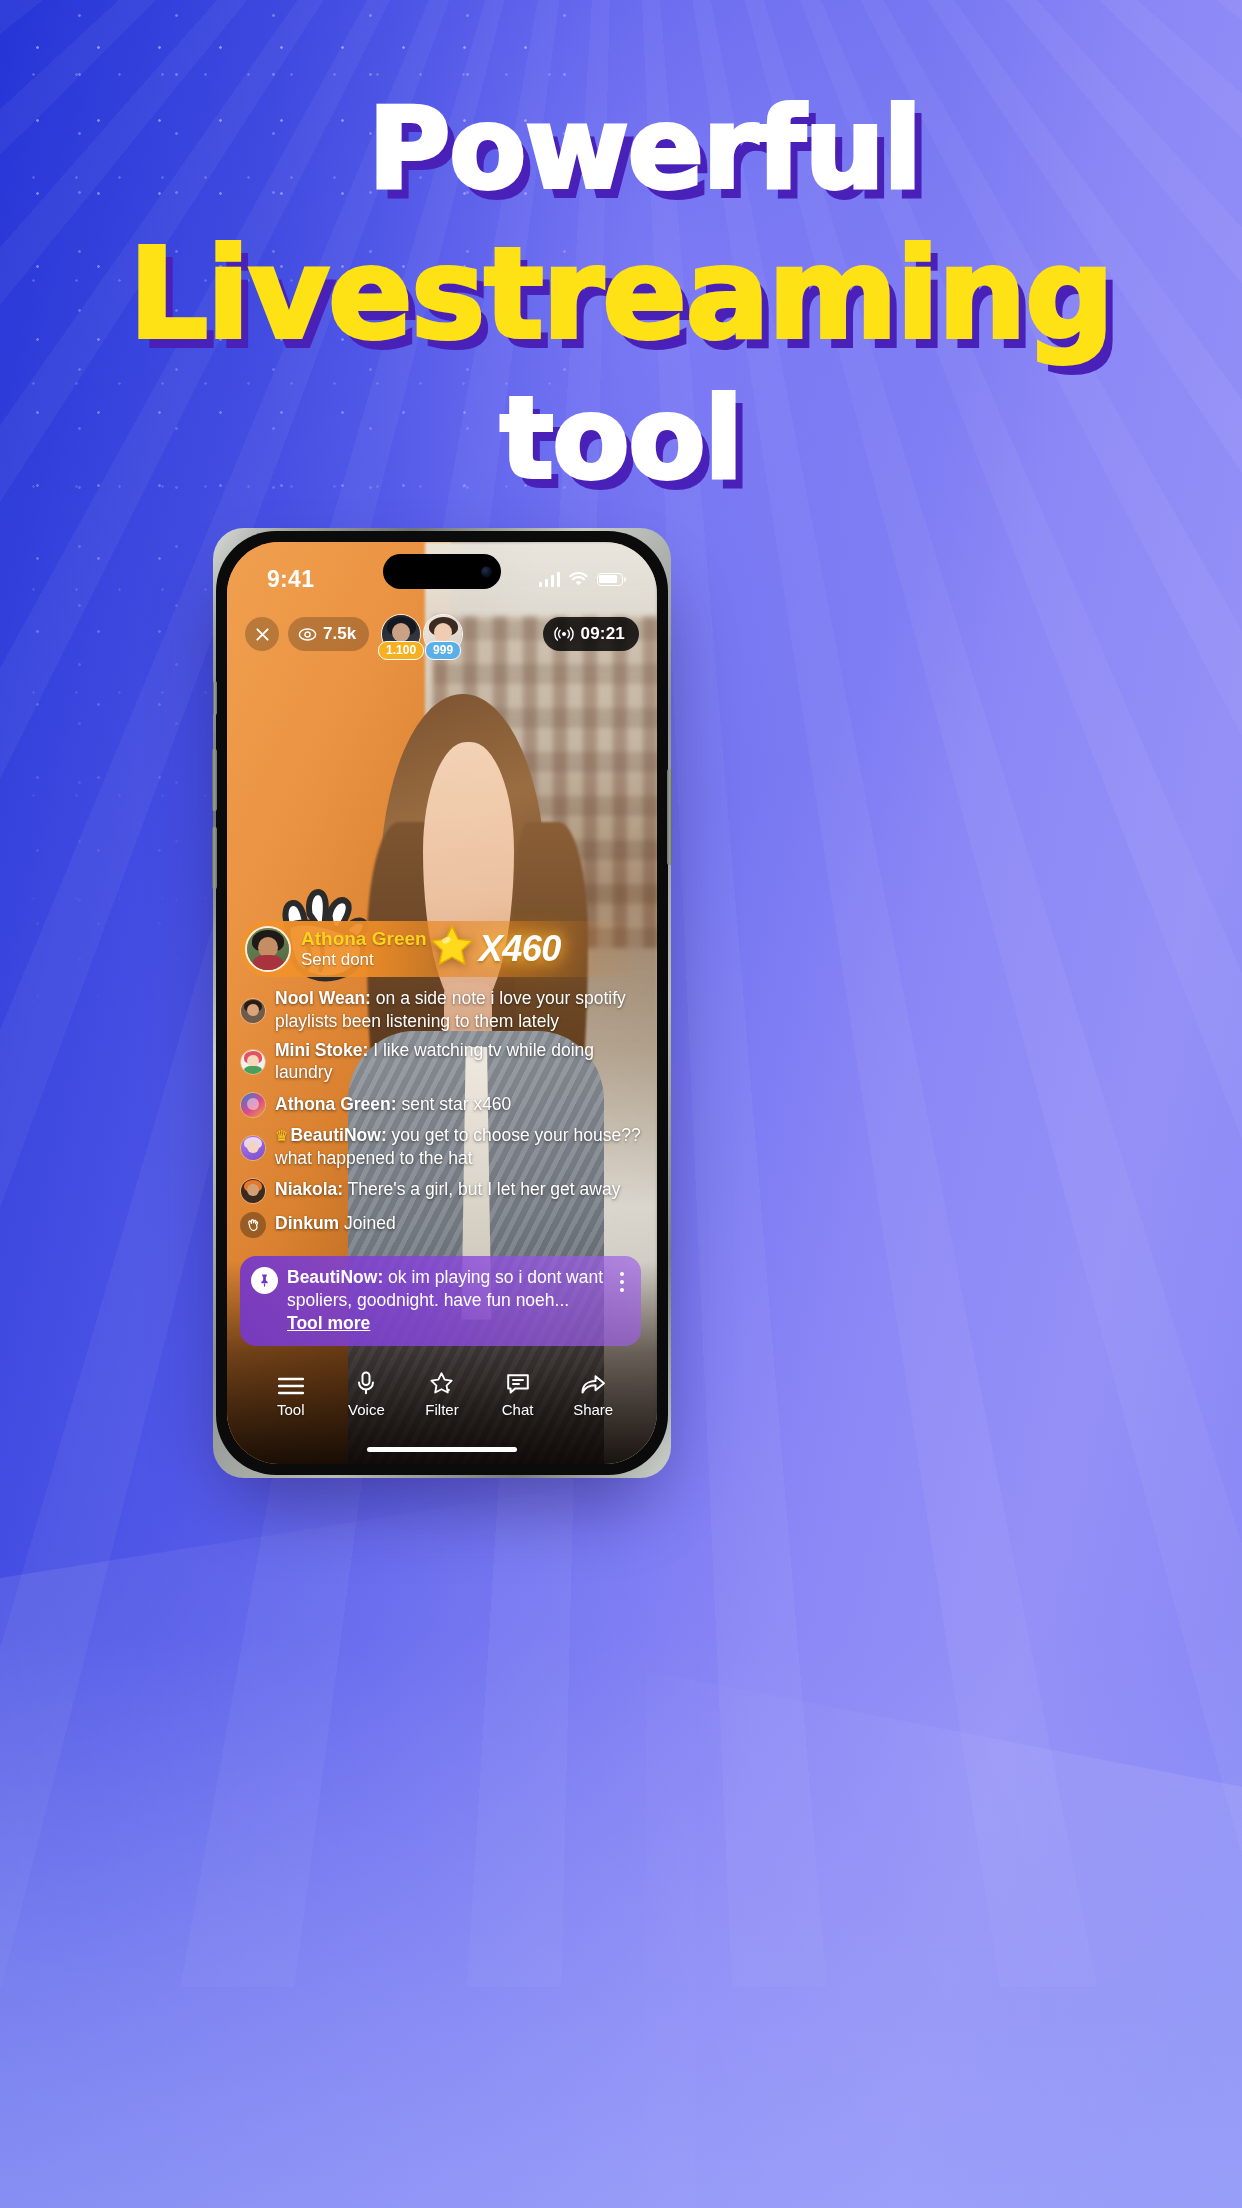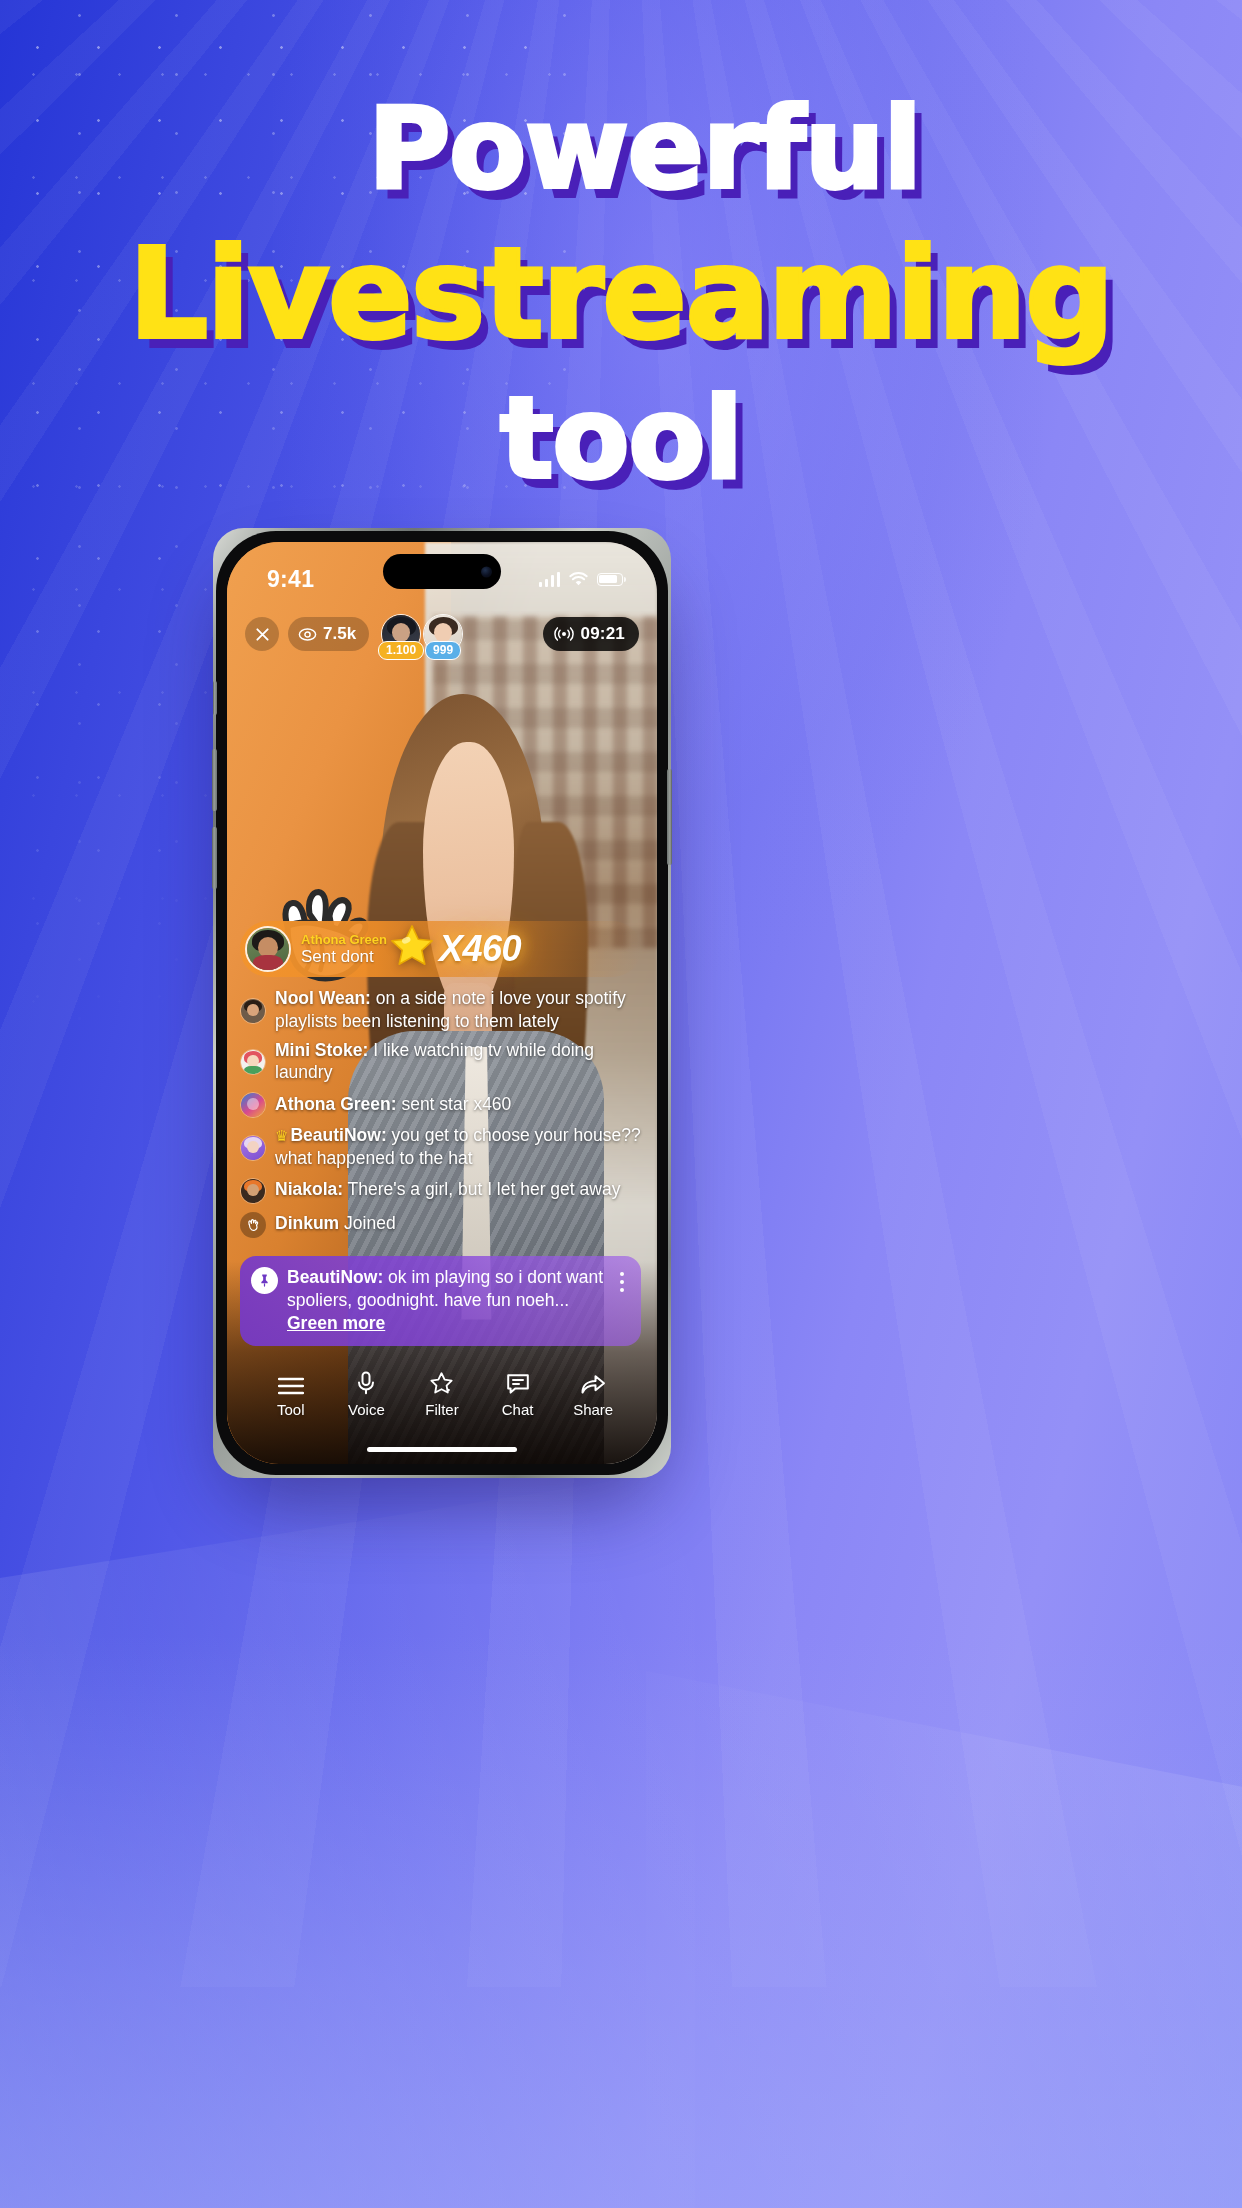--- a/index.html
+++ b/index.html
@@ -281,21 +281,21 @@
   }
   .gift-row {
     display:flex; align-items:center; position:relative;
     height:56px; border-radius:28px;
     background:linear-gradient(90deg, rgba(242,148,45,0.97) 0%, rgba(238,141,40,0.92) 34%, rgba(226,133,36,0.55) 62%, rgba(214,124,30,0.12) 88%, rgba(200,115,25,0) 100%);
     padding:0 6px 0 5px; margin-bottom:4px;
     overflow:visible;
   }
   .gift-av { width:46px; height:46px; border-radius:50%; overflow:hidden; border:2px solid rgba(255,255,255,.85); flex:0 0 auto; }
   .gift-txt { margin-left:10px; line-height:1.16; }
-  .gift-name { color:#ffd21f; font-size:13px; font-weight:600; text-shadow:0 1px 2px rgba(0,0,0,.35); }
+  .gift-name { color:#ffd21f; font-size:19px; font-weight:600; text-shadow:0 1px 2px rgba(0,0,0,.35); }
   .gift-sub { color:#fff; font-size:17px; text-shadow:0 1px 2px rgba(0,0,0,.35); }
   .gift-star { font-size:40px; margin-left:2px; line-height:1; filter:drop-shadow(0 2px 4px rgba(0,0,0,.3)); }
   .gift-x {
     color:#fff; font-size:36px; font-weight:800; font-style:italic;
     margin-left:4px; letter-spacing:-.5px;
     text-shadow:0 0 14px rgba(255,190,60,.95), 0 0 28px rgba(255,170,30,.8), 0 2px 3px rgba(120,60,0,.6);
   }
 
   .msg { display:flex; align-items:center; gap:9px; }
   .msg-av { width:26px; height:26px; border-radius:50%; overflow:hidden; flex:0 0 auto; margin-top:2px; border:1px solid rgba(255,255,255,.35); }
@@ -582,21 +582,21 @@
             </div>
 
             <div class="pinned">
               <div class="pin-ic">
                 <svg width="15" height="15" viewBox="0 0 20 20">
                   <path d="M7 2h6v2l-1.2 1.2v4.3l2.4 2.4v1.6H5.8v-1.6l2.4-2.4V5.2L7 4Z" fill="#6d38c4"></path>
                   <rect x="9.2" y="13.6" width="1.6" height="4.6" rx=".8" fill="#6d38c4"></rect>
                 </svg>
               </div>
               <div class="pin-body">
-                <b>BeautiNow:</b><span> ok im playing so i dont want spoliers, goodnight. have fun noeh... </span><span class="view-more">Green more</span>
+                <b>BeautiNow:</b><span> ok im playing so i dont want spoliers, goodnight. have fun noeh... </span><span class="view-more">Tool more</span>
               </div>
               <div class="kebab">
                   <i></i>
                   <i></i>
                   <i></i>
                 </div>
             </div>
           </div>
 
           <div class="toolbar">

